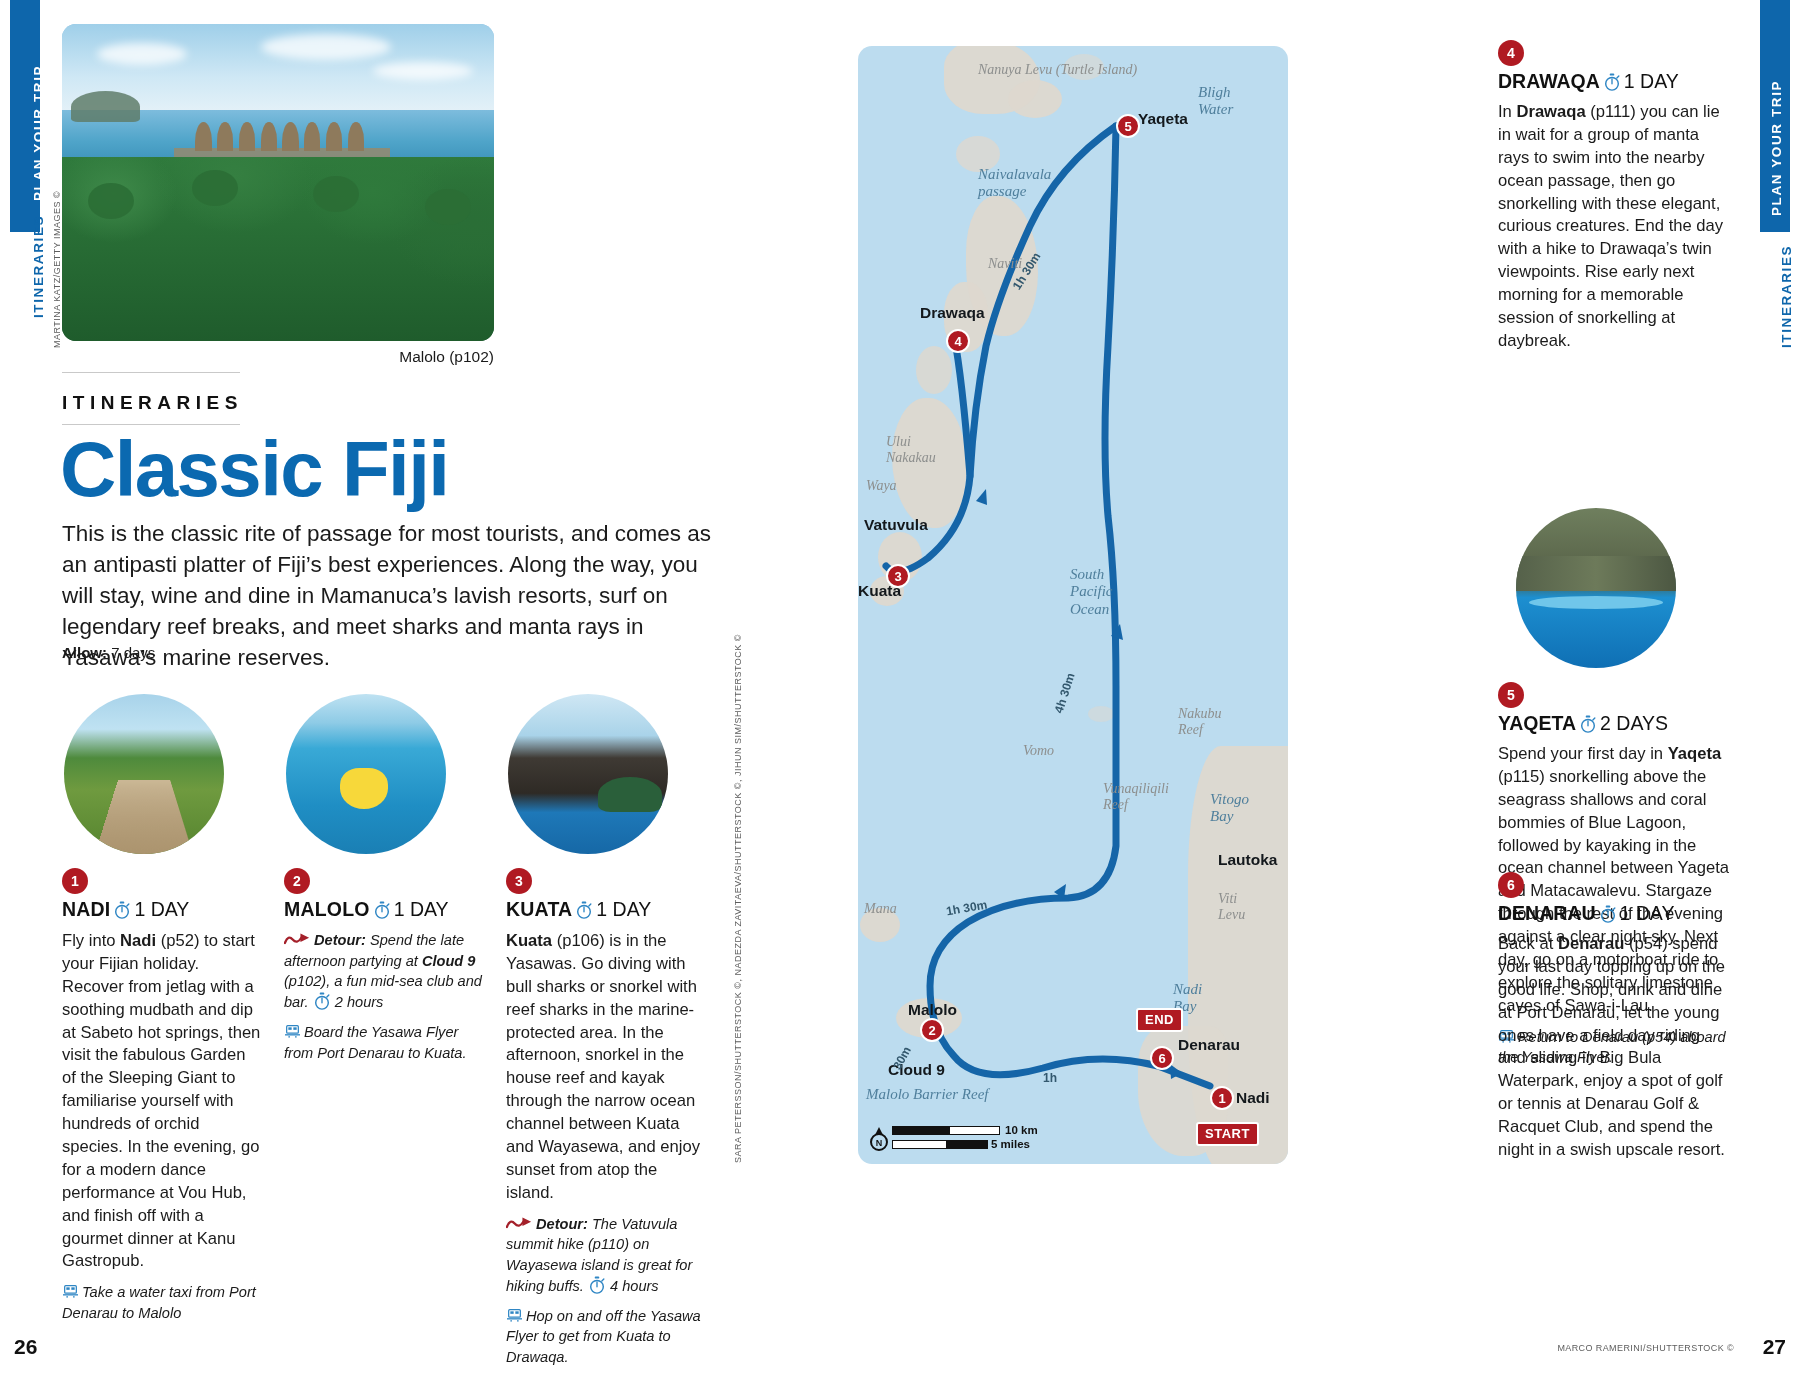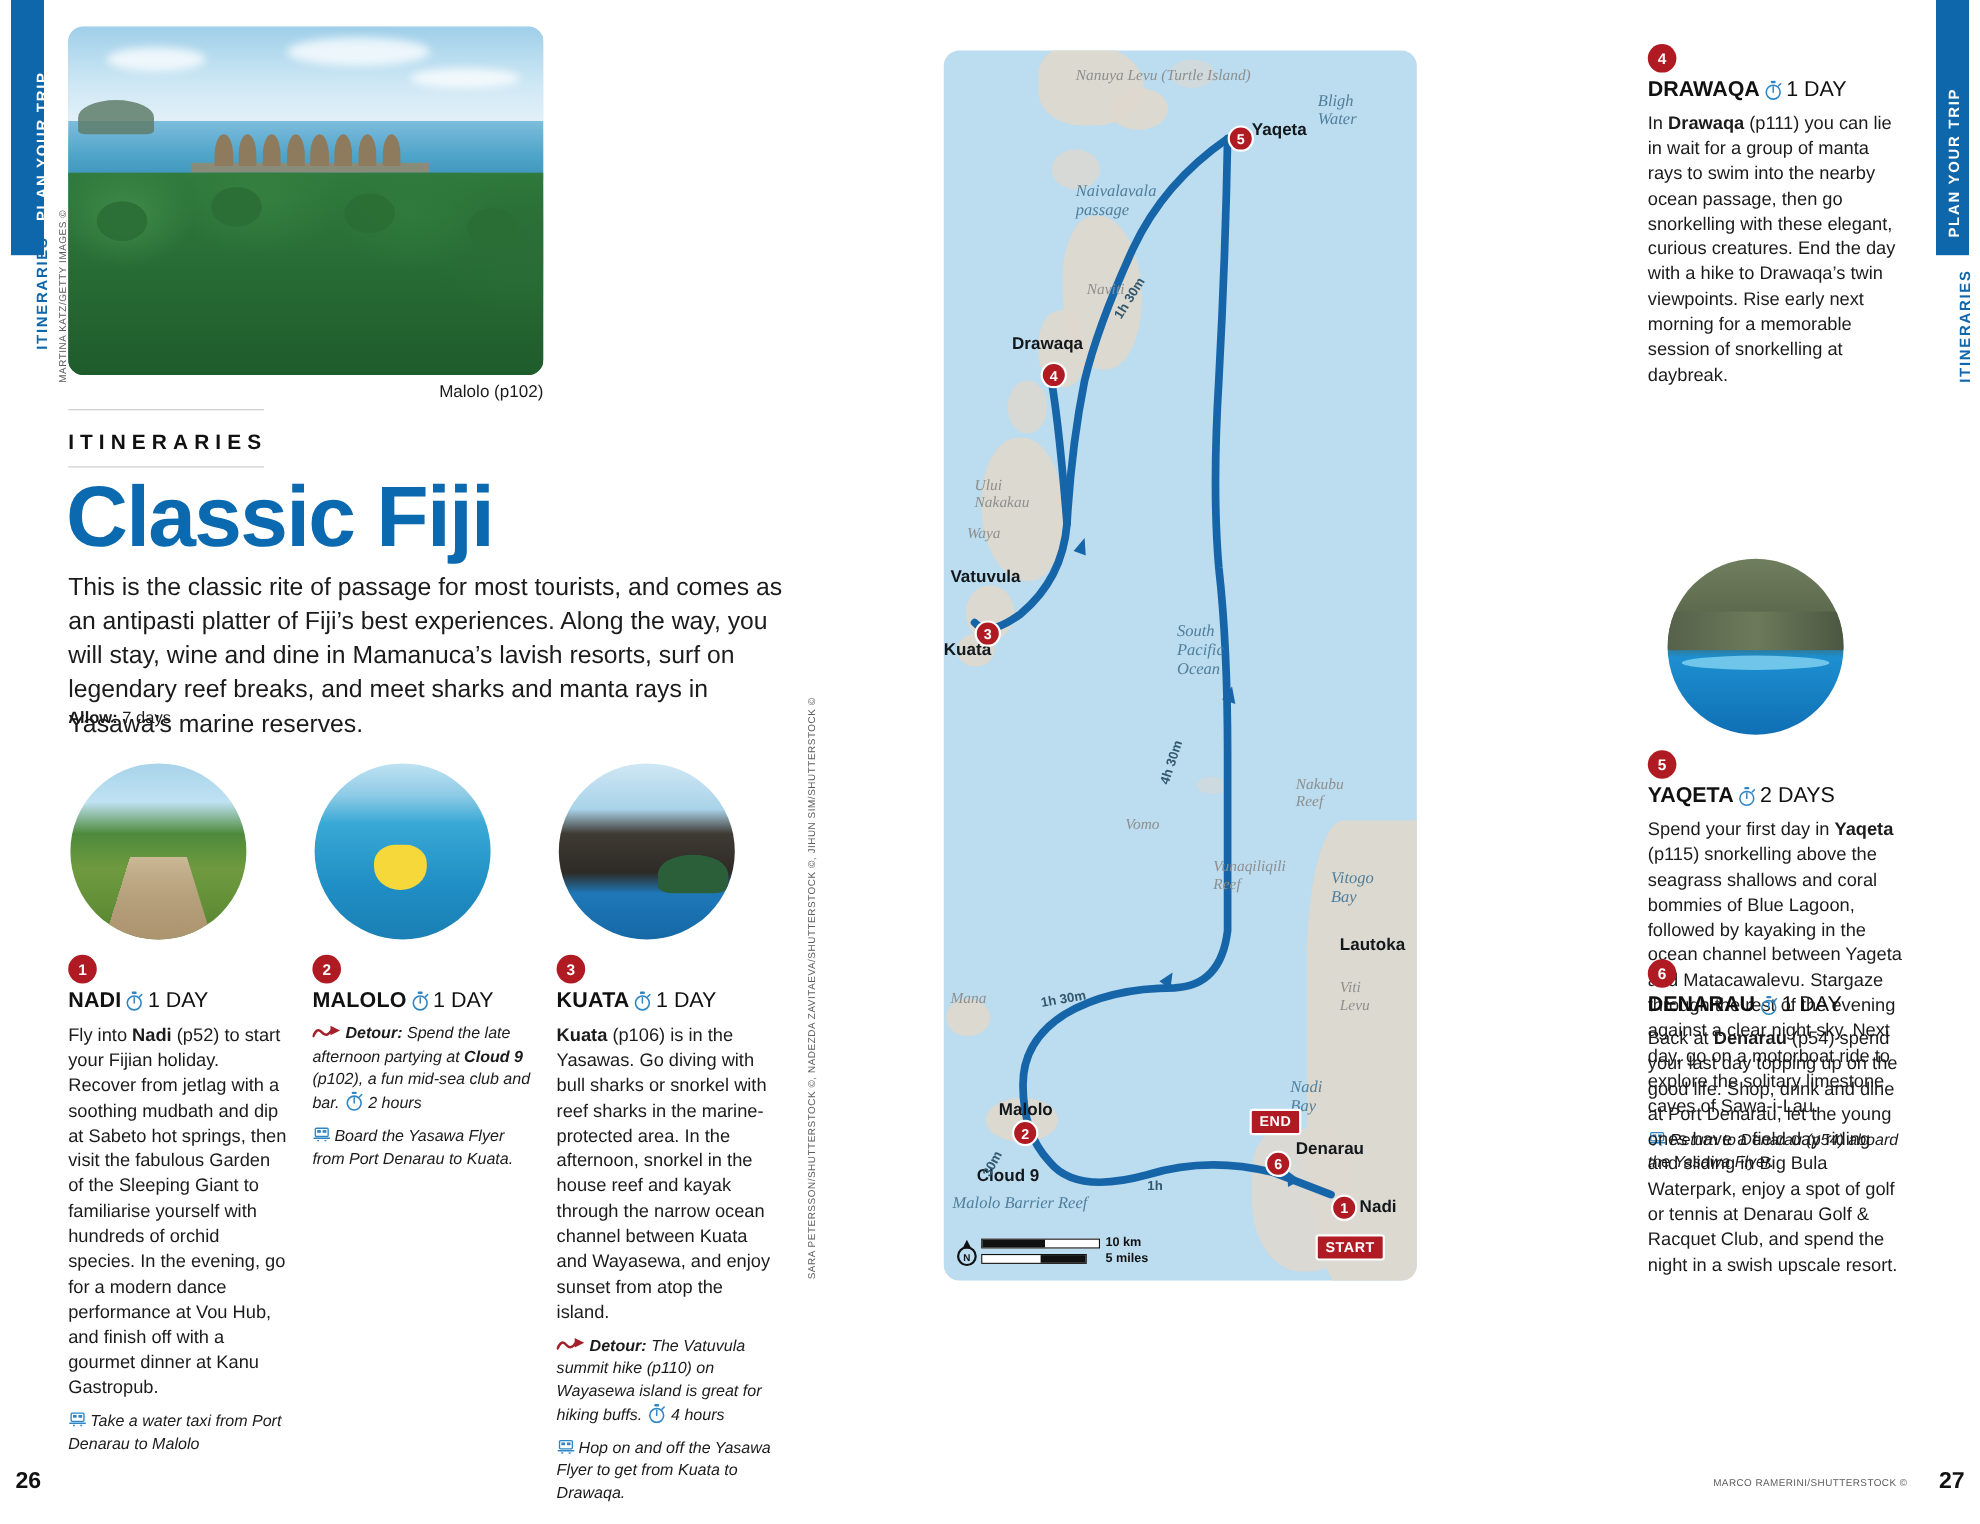--- a/index.html
+++ b/index.html
@@ -423,21 +423,21 @@
     <div id="map-labels">
         <div class="mlabel sea" style="left: 340px; top: 38px;">Bligh<br>Water</div>
         <div class="mlabel sea" style="left: 212px; top: 520px;">South<br>Pacific<br>Ocean</div>
         <div class="mlabel sea" style="left: 120px; top: 120px;">Naivalavala<br>passage</div>
         <div class="mlabel sea" style="left: 315px; top: 935px;">Nadi<br>Bay</div>
         <div class="mlabel sea" style="left: 352px; top: 745px;">Vitogo<br>Bay</div>
         <div class="mlabel sea" style="left: 8px; top: 1040px;">Malolo Barrier Reef</div>
         <div class="mlabel isle" style="left: 120px; top: 16px;">Nanuya Levu (Turtle Island)</div>
         <div class="mlabel isle" style="left: 130px; top: 210px;">Naviti</div>
         <div class="mlabel isle" style="left: 28px; top: 388px;">Ului<br>Nakakau</div>
-        <div class="mlabel isle" style="left: 21px; top: 432px;">Waya</div>
+        <div class="mlabel isle" style="left: 8px; top: 432px;">Waya</div>
         <div class="mlabel isle" style="left: 165px; top: 697px;">Vomo</div>
         <div class="mlabel isle" style="left: 320px; top: 660px;">Nakubu<br>Reef</div>
         <div class="mlabel isle" style="left: 245px; top: 735px;">Vunaqiliqili<br>Reef</div>
         <div class="mlabel isle" style="left: 6px; top: 855px;">Mana</div>
         <div class="mlabel isle" style="left: 360px; top: 845px;">Viti<br>Levu</div>
         <div class="mlabel " style="left: 280px; top: 64px;">Yaqeta</div>
         <div class="mlabel " style="left: 62px; top: 258px;">Drawaqa</div>
         <div class="mlabel " style="left: 0px; top: 536px;">Kuata</div>
         <div class="mlabel " style="left: 6px; top: 470px;">Vatuvula</div>
         <div class="mlabel " style="left: 50px; top: 955px;">Malolo</div>
@@ -466,21 +466,21 @@
         <circle cx="11" cy="16" r="8" fill="none" stroke="#111" stroke-width="2"></circle>
         <text x="11" y="20" font-size="9" font-family="Liberation Sans, sans-serif" font-weight="700" text-anchor="middle" fill="#111">N</text>
       </svg>
       <div style="margin-left:22px;">
         <div style="display:flex;align-items:center;gap:5px;">
           <div class="bar" style="width:108px;">
               <div class="fill" style="left:0;width:54%;"></div>
             </div>
           <span class="lbl">10 km</span>
         </div>
-        <div style="display:flex;align-items:center;gap:17px;margin-top:2px;">
+        <div style="display:flex;align-items:center;gap:3px;margin-top:2px;">
           <div class="bar" style="width:96px;">
               <div class="fill" style="right:0;width:44%;"></div>
             </div>
           <span class="lbl">5 miles</span>
         </div>
       </div>
     </div>
   </div>
 
   <div class="right-page">

